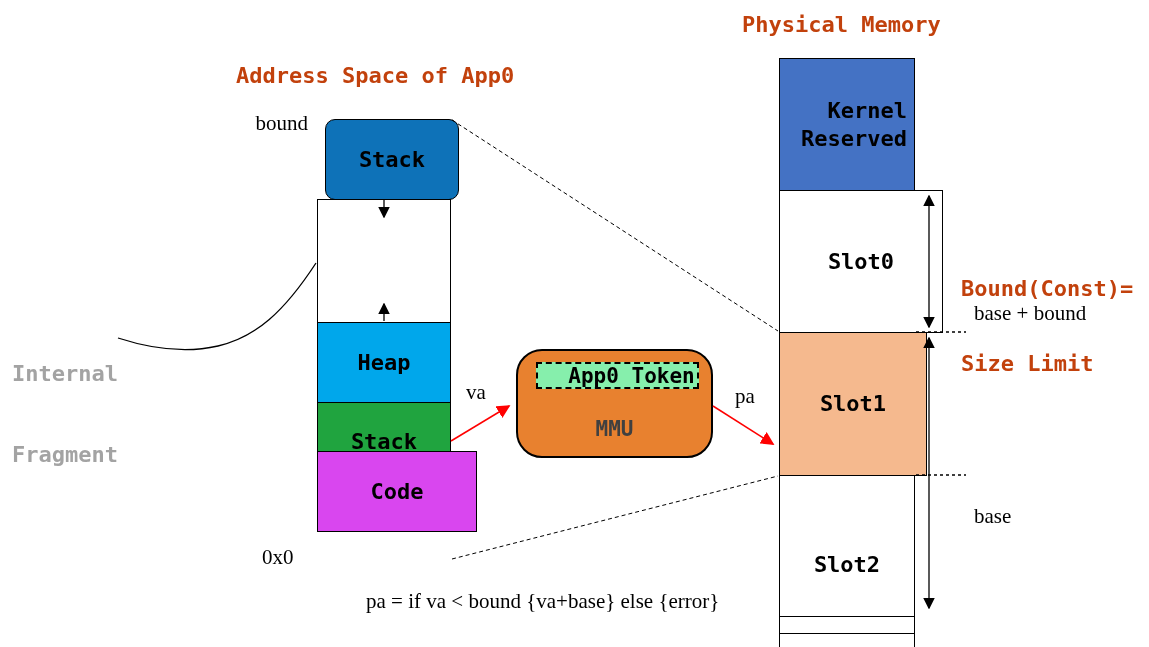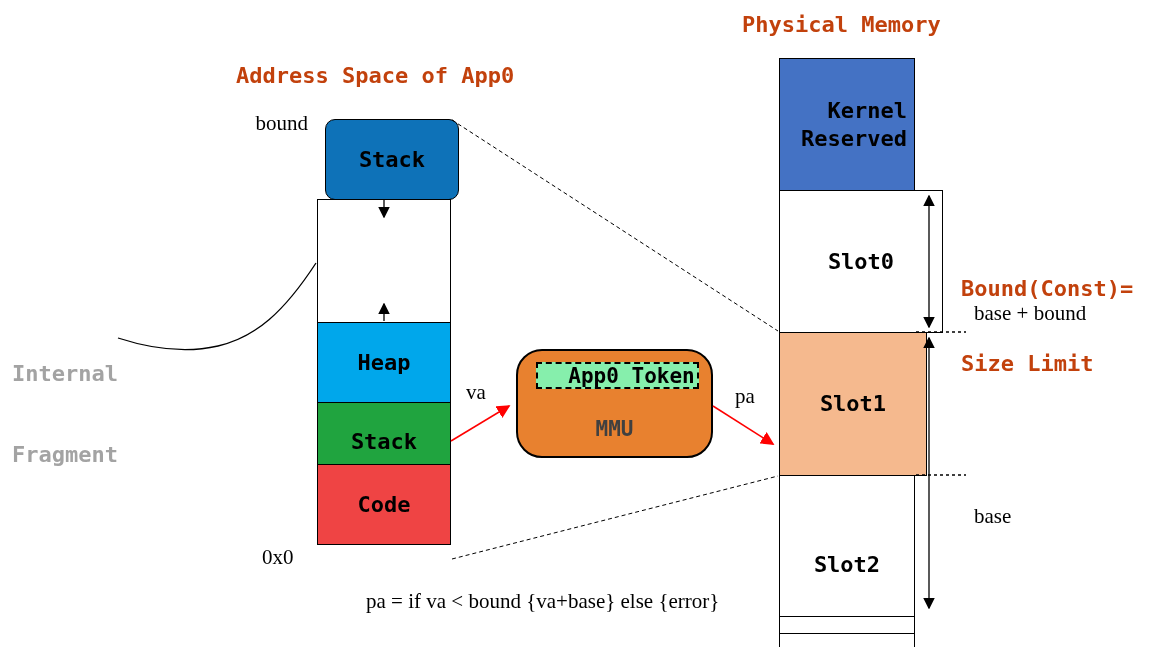--- a/index.html
+++ b/index.html
@@ -38,21 +38,21 @@
   <div class="seg" style="left: 325px; top: 119px; width: 134px; height: 81px; background-color: rgb(14, 114, 184); border-radius: 10px;">
     <span class="seg-label">Stack</span>
   </div>
   <div class="seg" style="left:317px;top:199px;width:134px;height:124px;background:#ffffff;"></div>
   <div class="seg" style="left: 317px; top: 322px; width: 134px; height: 81px; background-color: rgb(0, 167, 235);">
     <span class="seg-label">Heap</span>
   </div>
   <div class="seg" style="left: 317px; top: 402px; width: 134px; height: 79px; background-color: rgb(32, 164, 63);">
     <span class="seg-label">Stack</span>
   </div>
-  <div class="seg" style="left: 317px; top: 464px; width: 134px; height: 81px; background-color: #ef4444;">
+  <div class="seg" style="left: 317px; top: 451px; width: 160px; height: 81px; background-color: #d946ef;">
     <span class="seg-label">Code</span>
   </div>
 
   <div class="abs serif" style="left:240px;top:111px;width:68px;text-align:right;">bound</div>
   <div class="abs serif" style="left:262px;top:545px;">0x0</div>
 
   <div class="abs mono frag" style="left: 12px; top: 306px; color: rgb(163, 163, 163);">
     <div>Internal</div>
     <div>Fragment</div>
   </div>

